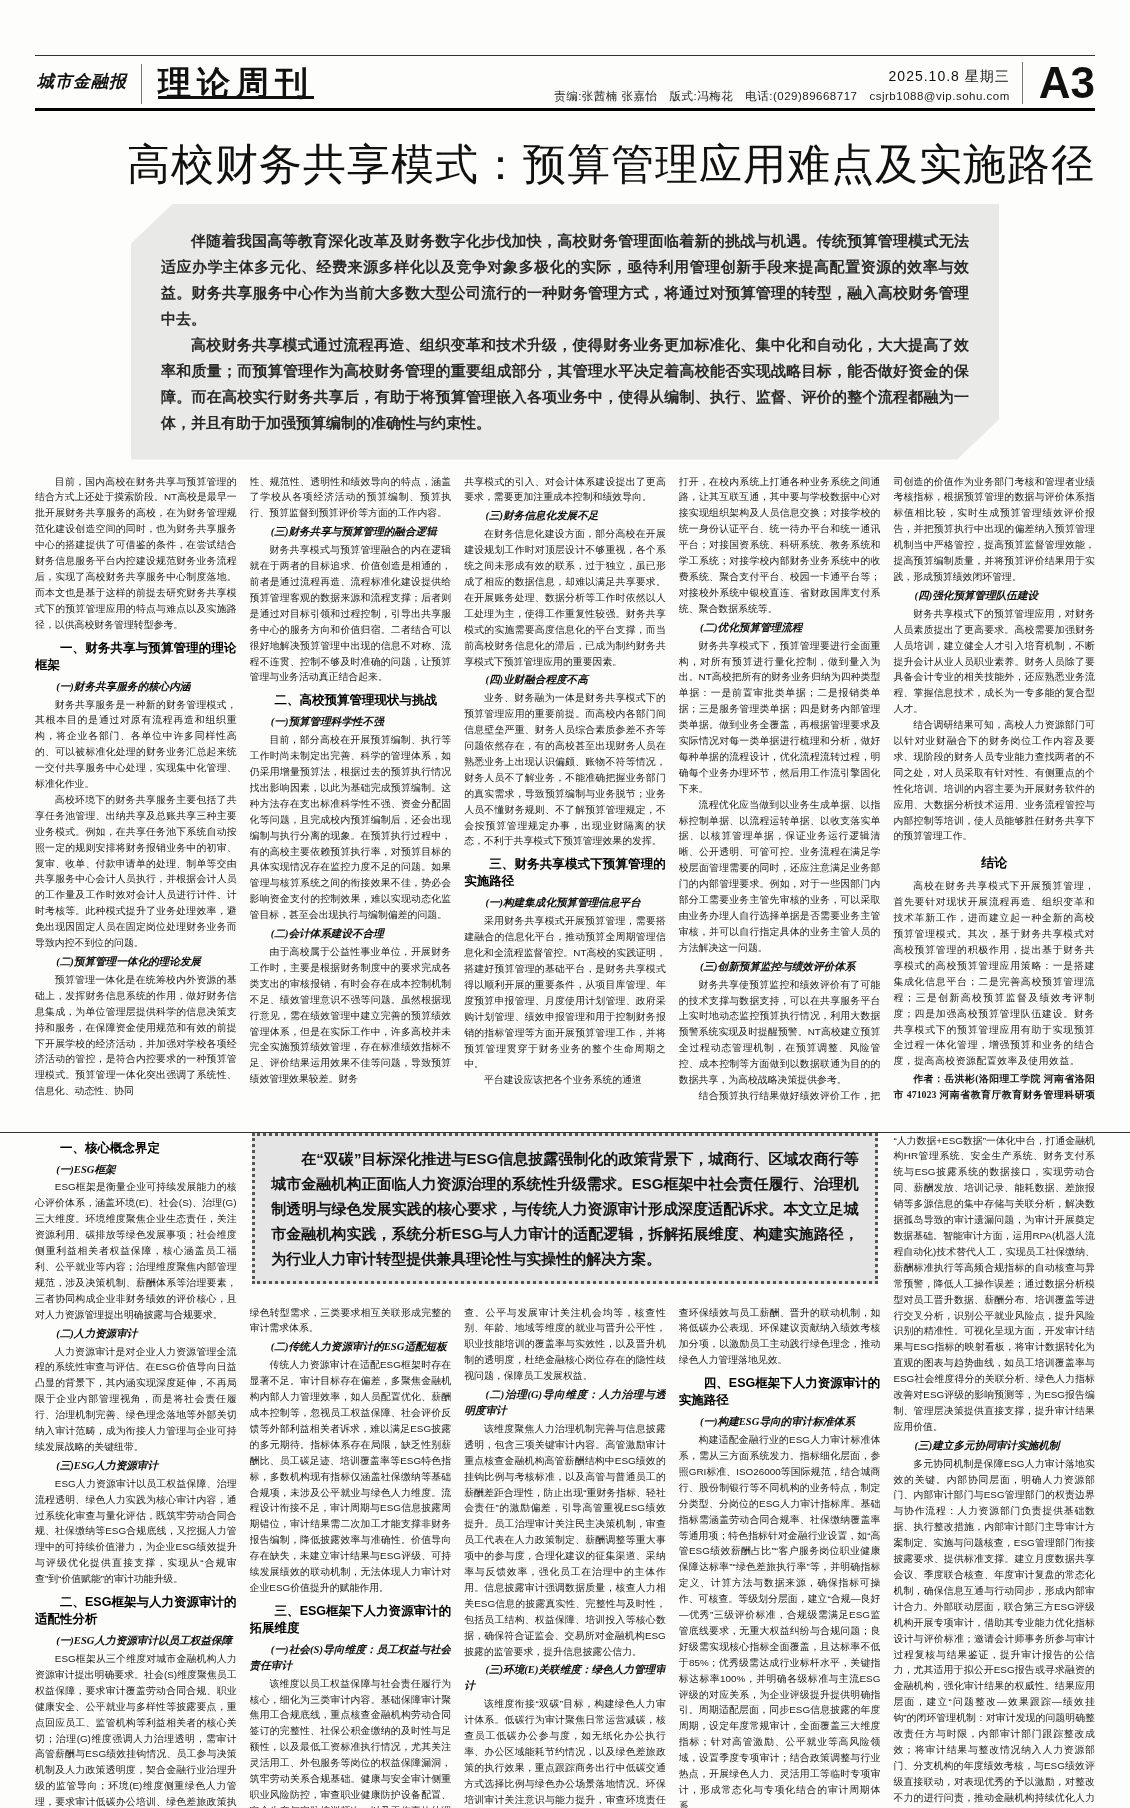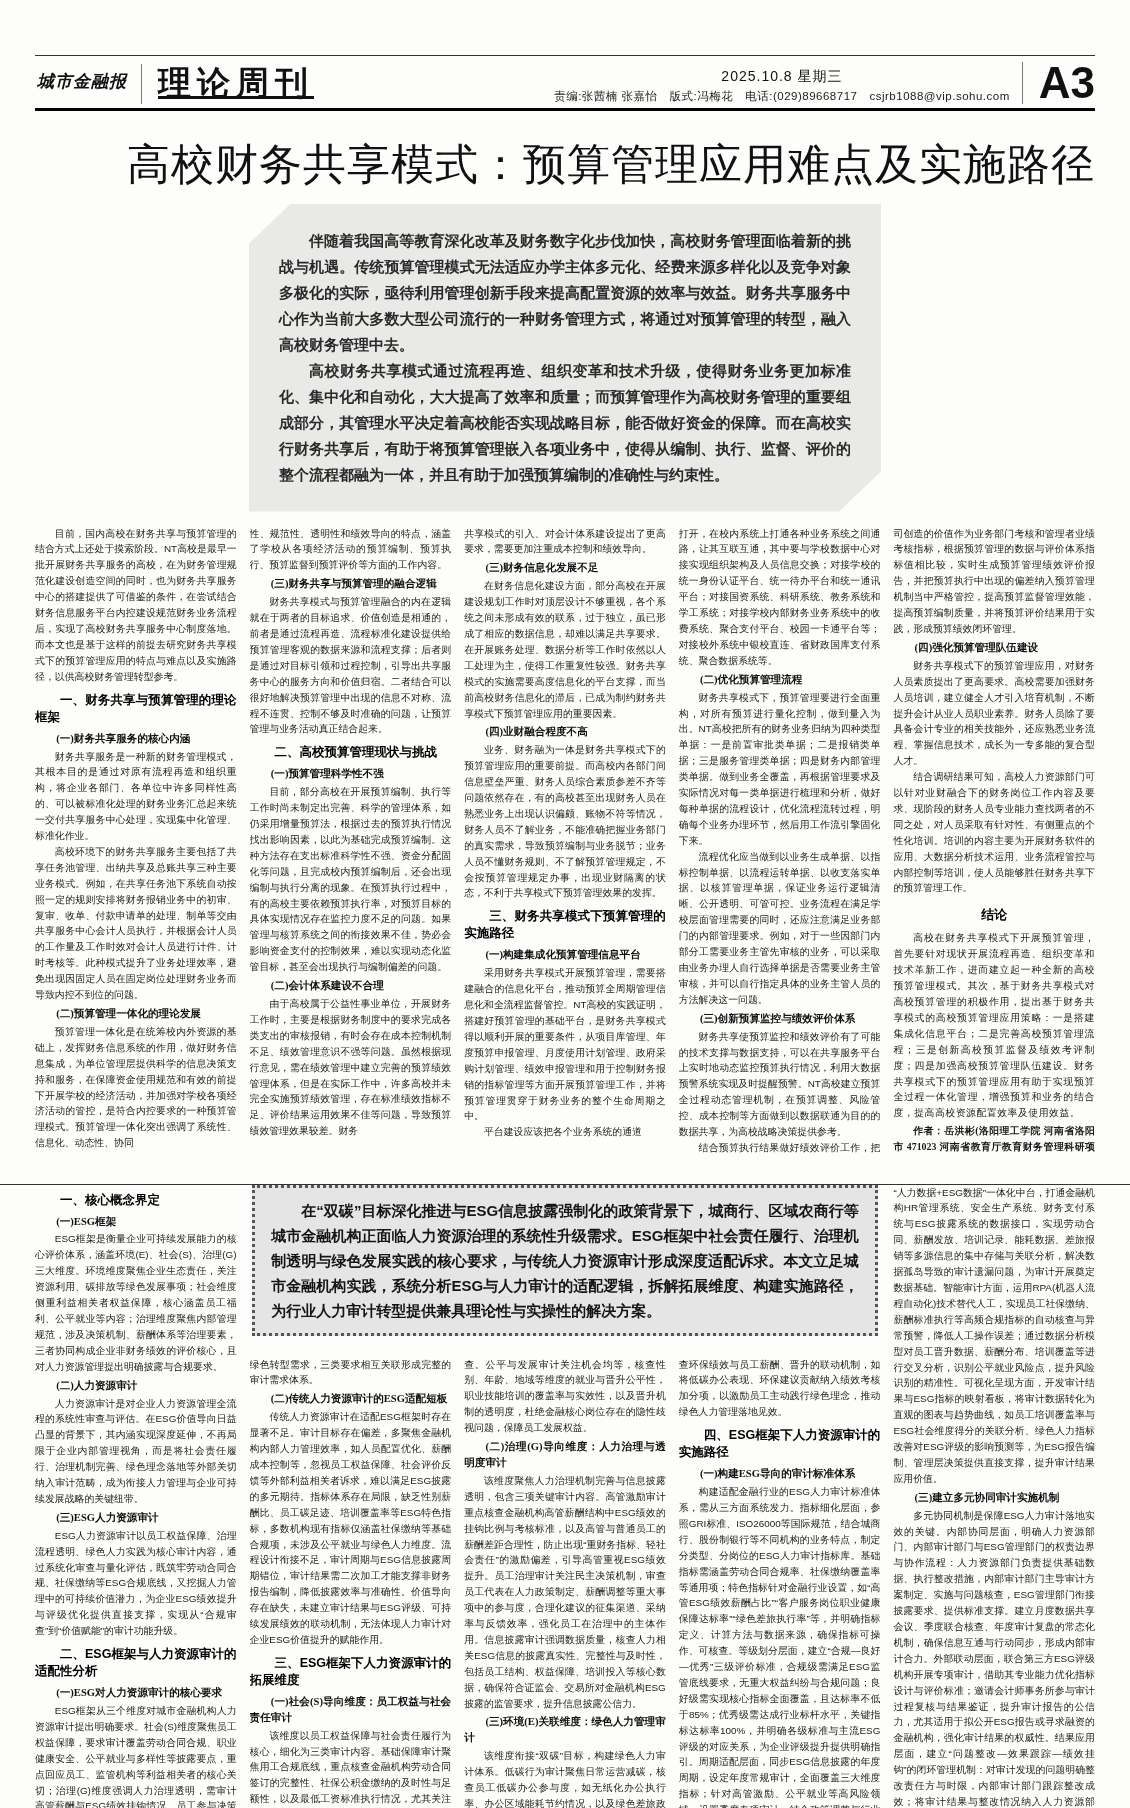--- a/index.html
+++ b/index.html
@@ -10,44 +10,44 @@
     overflow:hidden;box-sizing:border-box;padding:0 35px;
   }
   
   .hdr{position:relative;margin-top:55px;border-top:1px solid #333;border-bottom:3px solid #000;}
   .hdr-row{display:flex;align-items:flex-end;justify-content:space-between;padding:6px 0 4px;}
   .hdr-left{display:flex;align-items:center;}
   .masthead{font-family:"Liberation Serif",serif;font-weight:bold;font-size:17px;letter-spacing:1px;padding:0 14px 4px 2px;font-style:italic;}
   .hdr-divider{width:1px;height:40px;background:#777;margin-right:16px;}
   .section-title{font-size:33px;font-weight:bold;letter-spacing:6px;line-height:1;padding-bottom:2px;text-decoration:underline;}
   .hdr-right{display:flex;align-items:stretch;}
-  .hdr-meta{text-align:center;padding-right:12px;display:flex;flex-direction:column;justify-content:flex-end;}
+  .hdr-meta{text-align:right;padding-right:12px;display:flex;flex-direction:column;justify-content:flex-end;}
   .hdr-date{font-size:14px;letter-spacing:1px;margin-bottom:3px;}
   .hdr-editors{font-size:11.5px;color:#222;letter-spacing:.5px;}
   .pageno{border-left:1px solid #777;padding-left:16px;font-size:44px;font-weight:900;line-height:.95;align-self:flex-end;}
   
   .headline1{margin:27px 0 6px;text-align:right;font-size:43px;font-weight:400;letter-spacing:1px;line-height:1.25;}
   .headline2{margin:16px 0 8px;text-align:center;font-size:41px;font-weight:900;letter-spacing:1px;line-height:1.2;}
   .introbox1{
-    width:632px;margin:12px auto 14px;background:#e9e9e7;
+    width:868px;margin:12px auto 14px;background:#e9e9e7;
     clip-path:polygon(42px 0,100% 0,100% calc(100% - 40px),calc(100% - 42px) 100%,0 100%,0 40px);
     padding:24px 30px;box-sizing:border-box;
   }
   .introbox1 p{margin:0;font-size:15px;font-weight:600;line-height:26px;text-indent:2em;text-align:justify;color:#2a2a2a;}
   .body-cols{display:flex;gap:13px;overflow:hidden;}
   .col{flex:1 1 0;overflow:hidden;text-align:justify;}
   .a1 .col{height:632px;}
   .a2-wrap{position:relative;}
   .a2 .col{height:676px;}
   .blk{font-size:9.9px;line-height:15.9px;color:#1a1a1a;word-break:break-all;margin:0;}
   .blk-p{text-indent:2em;}
   .blk-pc{text-indent:0;}
   .blk-h1{font-weight:900;font-size:12.5px;line-height:17px;text-indent:2em;margin:7px 0 5px;color:#000;}
   .blk-hc{font-weight:900;font-size:13px;line-height:17px;text-align:center;margin:10px 0 7px;color:#000;}
-  .blk-h2{font-family:"Liberation Serif",serif;font-weight:bold;font-size:10.6px;text-indent:2em;margin:3px 0 2px;color:#111;}
+  .blk-h2{font-family:"Liberation Serif",serif;font-weight:bold;font-style:italic;font-size:10.6px;text-indent:2em;margin:3px 0 2px;color:#111;}
   .blk-pk{font-family:"Liberation Serif",serif;text-indent:2em;letter-spacing:.5px;}
   .blk-au{font-family:"Liberation Serif",serif;font-weight:bold;text-indent:2em;margin-top:2px;}
   .art-divider{border:none;border-top:1px solid #333;margin:26px -35px 0;width:1130px;}
   
   .introbox2{
     position:absolute;left:20.5%;width:59%;top:0;box-sizing:border-box;
     border:3px dotted #555;padding:10px 16px;background:#e5e5e5;z-index:2;
   }
   .introbox2 p{margin:0;font-size:15px;font-weight:bold;line-height:25px;text-indent:2em;text-align:justify;color:#151515;}
   .spacer-box{height:172px;}
@@ -142,21 +142,21 @@
       <div class="body-cols a2">
         <div class="col">
             <div class="blk blk-h1">一、核心概念界定</div>
             <div class="blk blk-h2">(一)ESG框架</div>
             <div class="blk blk-p">ESG框架是衡量企业可持续发展能力的核心评价体系，涵盖环境(E)、社会(S)、治理(G)三大维度。环境维度聚焦企业生态责任，关注资源利用、碳排放等绿色发展事项；社会维度侧重利益相关者权益保障，核心涵盖员工福利、公平就业等内容；治理维度聚焦内部管理规范，涉及决策机制、薪酬体系等治理要素，三者协同构成企业非财务绩效的评价核心，且对人力资源管理提出明确披露与合规要求。</div>
             <div class="blk blk-h2">(二)人力资源审计</div>
             <div class="blk blk-p">人力资源审计是对企业人力资源管理全流程的系统性审查与评估。在ESG价值导向日益凸显的背景下，其内涵实现深度延伸，不再局限于企业内部管理视角，而是将社会责任履行、治理机制完善、绿色理念落地等外部关切纳入审计范畴，成为衔接人力管理与企业可持续发展战略的关键纽带。</div>
             <div class="blk blk-h2">(三)ESG人力资源审计</div>
             <div class="blk blk-p">ESG人力资源审计以员工权益保障、治理流程透明、绿色人力实践为核心审计内容，通过系统化审查与量化评估，既筑牢劳动合同合规、社保缴纳等ESG合规底线，又挖掘人力管理中的可持续价值潜力，为企业ESG绩效提升与评级优化提供直接支撑，实现从“合规审查”到“价值赋能”的审计功能升级。</div>
             <div class="blk blk-h1">二、ESG框架与人力资源审计的适配性分析</div>
-            <div class="blk blk-h2">(一)ESG对人力资源审计的核心要求</div>
+            <div class="blk blk-h2">(一)ESG人力资源审计以员工权益保障</div>
             <div class="blk blk-p">ESG框架从三个维度对城市金融机构人力资源审计提出明确要求。社会(S)维度聚焦员工权益保障，要求审计覆盖劳动合同合规、职业健康安全、公平就业与多样性等披露要点，重点回应员工、监管机构等利益相关者的核心关切；治理(G)维度强调人力治理透明，需审计高管薪酬与ESG绩效挂钩情况、员工参与决策机制及人力政策透明度，契合金融行业治理升级的监管导向；环境(E)维度侧重绿色人力管理，要求审计低碳办公培训、绿色差旅政策执行、环保激励机制等内容，响应“双碳”目标下金融机构的</div>
           </div>
         <div class="col">
             <div class="spacer-box"></div>
             <div class="blk blk-pc">绿色转型需求，三类要求相互关联形成完整的审计需求体系。</div>
             <div class="blk blk-h2">(二)传统人力资源审计的ESG适配短板</div>
             <div class="blk blk-p">传统人力资源审计在适配ESG框架时存在显著不足。审计目标存在偏差，多聚焦金融机构内部人力管理效率，如人员配置优化、薪酬成本控制等，忽视员工权益保障、社会评价反馈等外部利益相关者诉求，难以满足ESG披露的多元期待。指标体系存在局限，缺乏性别薪酬比、员工碳足迹、培训覆盖率等ESG特色指标，多数机构现有指标仅涵盖社保缴纳等基础合规项，未涉及公平就业与绿色人力维度。流程设计衔接不足，审计周期与ESG信息披露周期错位，审计结果需二次加工才能支撑非财务报告编制，降低披露效率与准确性。价值导向存在缺失，未建立审计结果与ESG评级、可持续发展绩效的联动机制，无法体现人力审计对企业ESG价值提升的赋能作用。</div>
             <div class="blk blk-h1">三、ESG框架下人力资源审计的拓展维度</div>
             <div class="blk blk-h2">(一)社会(S)导向维度：员工权益与社会责任审计</div>
             <div class="blk blk-p">该维度以员工权益保障与社会责任履行为核心，细化为三类审计内容。基础保障审计聚焦用工合规底线，重点核查金融机构劳动合同签订的完整性、社保公积金缴纳的及时性与足额性，以及最低工资标准执行情况，尤其关注灵活用工、外包服务等岗位的权益保障漏洞，筑牢劳动关系合规基础。健康与安全审计侧重职业风险防控，审查职业健康防护设备配置、安全生产与安防培训频次，以及工伤事故处理机制的规范性，针对银行网点柜员等一线岗位强化风险防控核</div>

